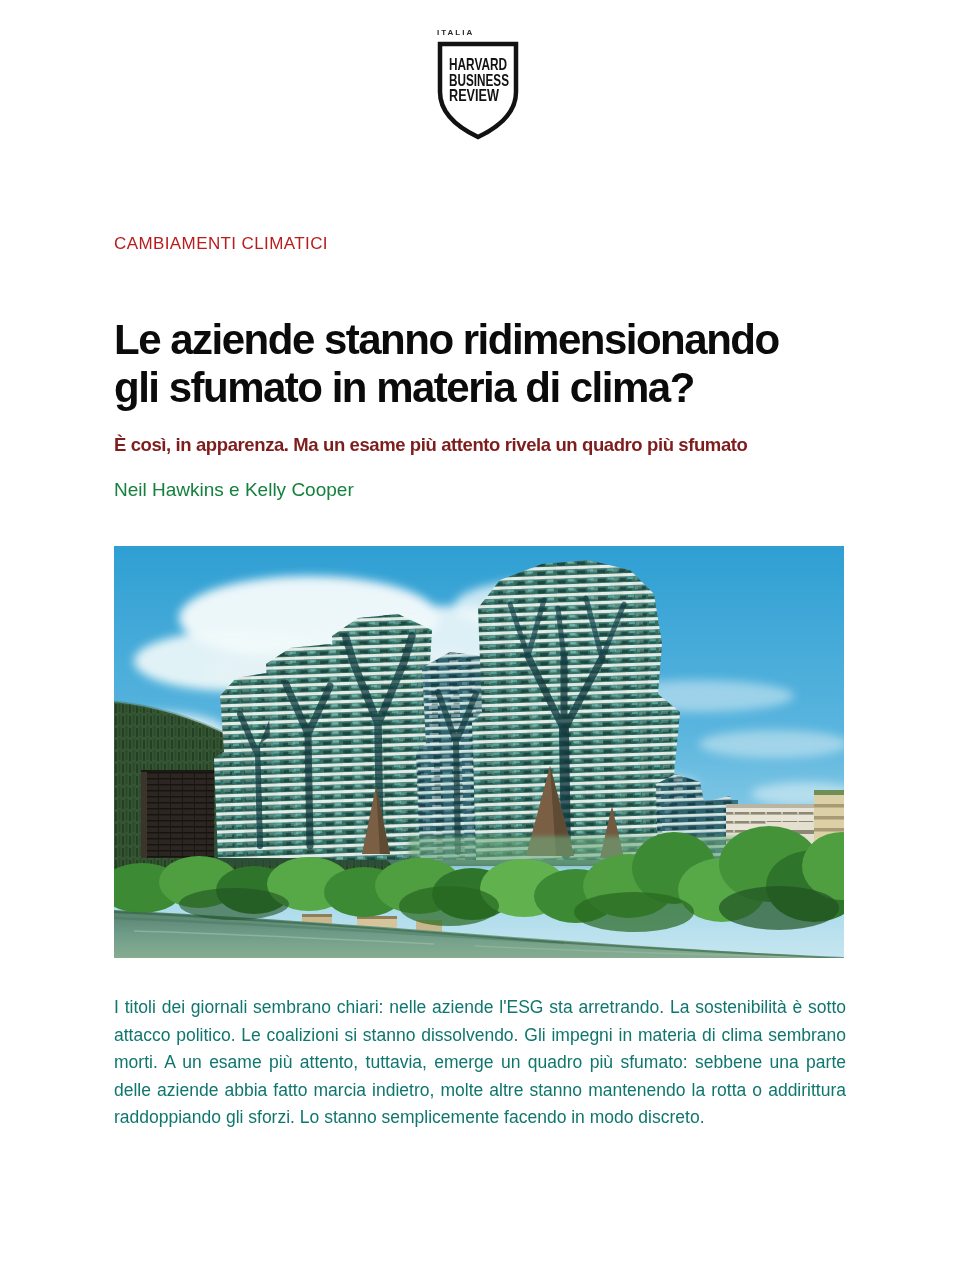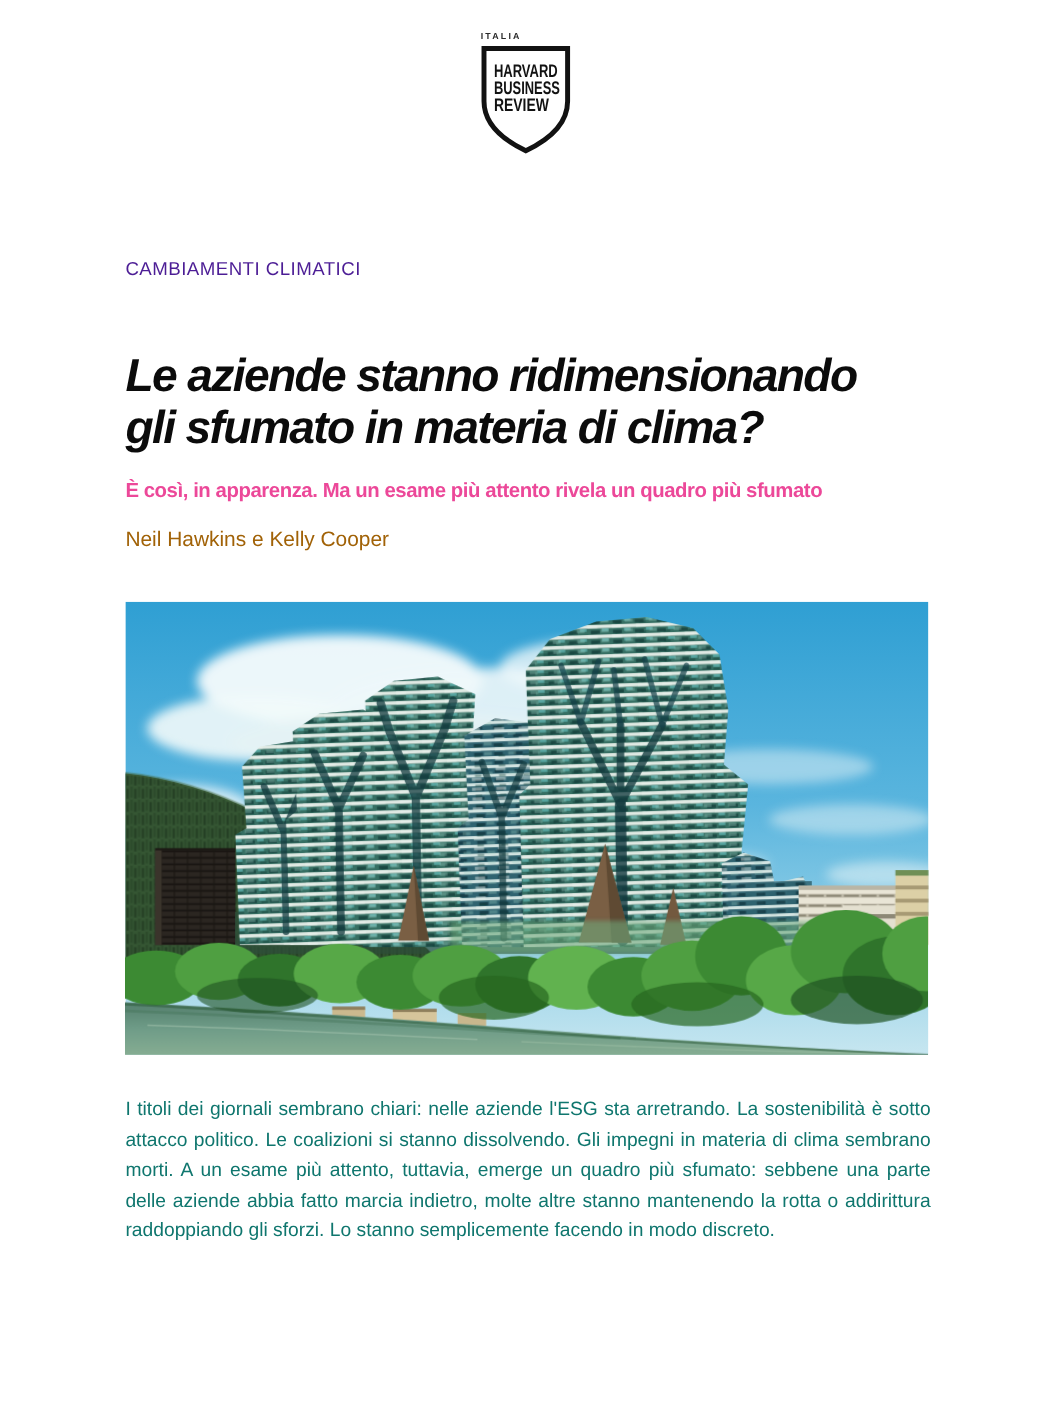--- a/index.html
+++ b/index.html
@@ -10,32 +10,32 @@
     color:#111;
   }
   .masthead { padding-top:28px; width:956px; display:flex; justify-content:center; }
   .logo-block { width:84px; }
   .logo-country {
     font-size:8px; letter-spacing:2px; color:#2a2a2a; font-weight:bold;
     margin-left:1px; margin-bottom:3px;
   }
   .content { margin-left:114px; width:732px; }
   .category {
-    margin-top:88px; font-size:17px; letter-spacing:0.4px; color:#4c1d95;
+    margin-top:88px; font-size:17px; letter-spacing:0.4px; color:#b91c1c;
   }
   h1.title {
     margin-top:62px; font-size:42px; line-height:48px; font-weight:bold;
-    letter-spacing:-1.5px; color:#0b0b0b;font-style:italic;
+    letter-spacing:-1.5px; color:#0b0b0b;
   }
   h1.title span { display:block; }
   .subtitle {
     margin-top:22px; font-size:18.5px; font-weight:bold; letter-spacing:-0.4px;
-    color:#ec4899;
-  }
-  .byline { margin-top:23px; font-size:19px; color:#a16207; }
+    color:#7f1d1d;
+  }
+  .byline { margin-top:23px; font-size:19px; color:#15803d; }
   figure.hero { margin-top:45px; width:730px; height:412px; }
   figure.hero svg { display:block; }
   .body-para {
     font-size:17.5px; line-height:27.5px; text-align:justify; color:#0f766e;
   }
   .body-para.first { margin-top:36px; }
   .body-para.second { margin-top:27px; }
 </style>
 </head>
 <body>

